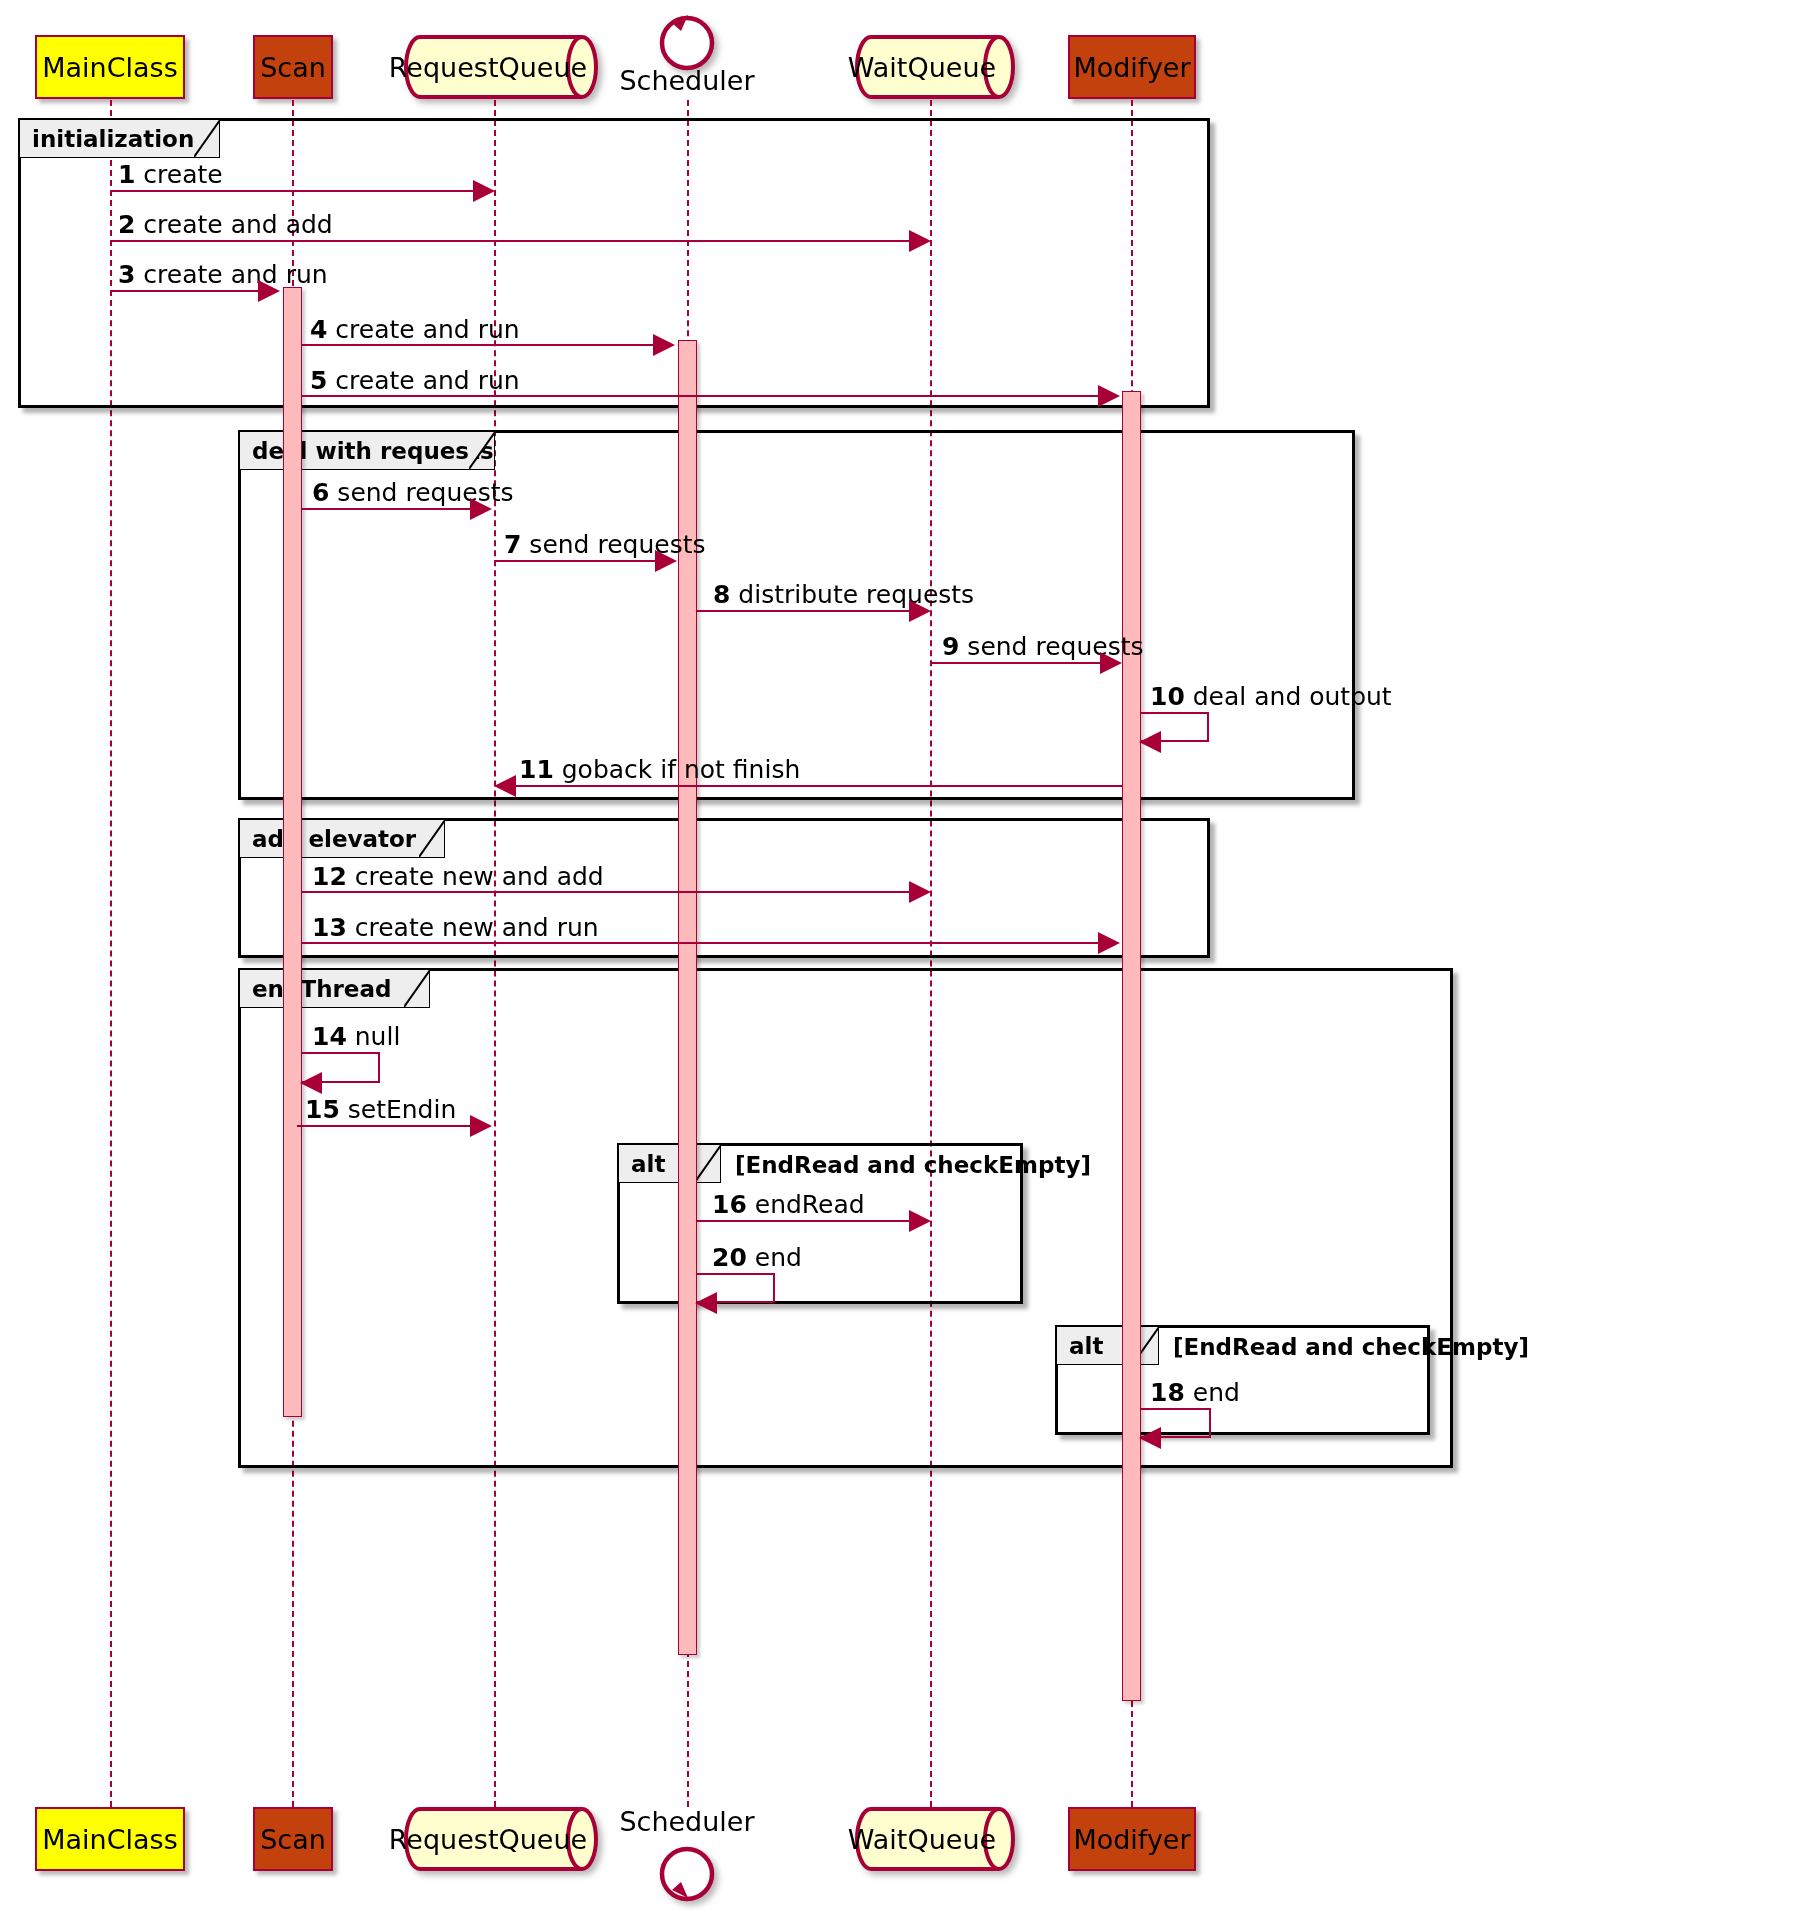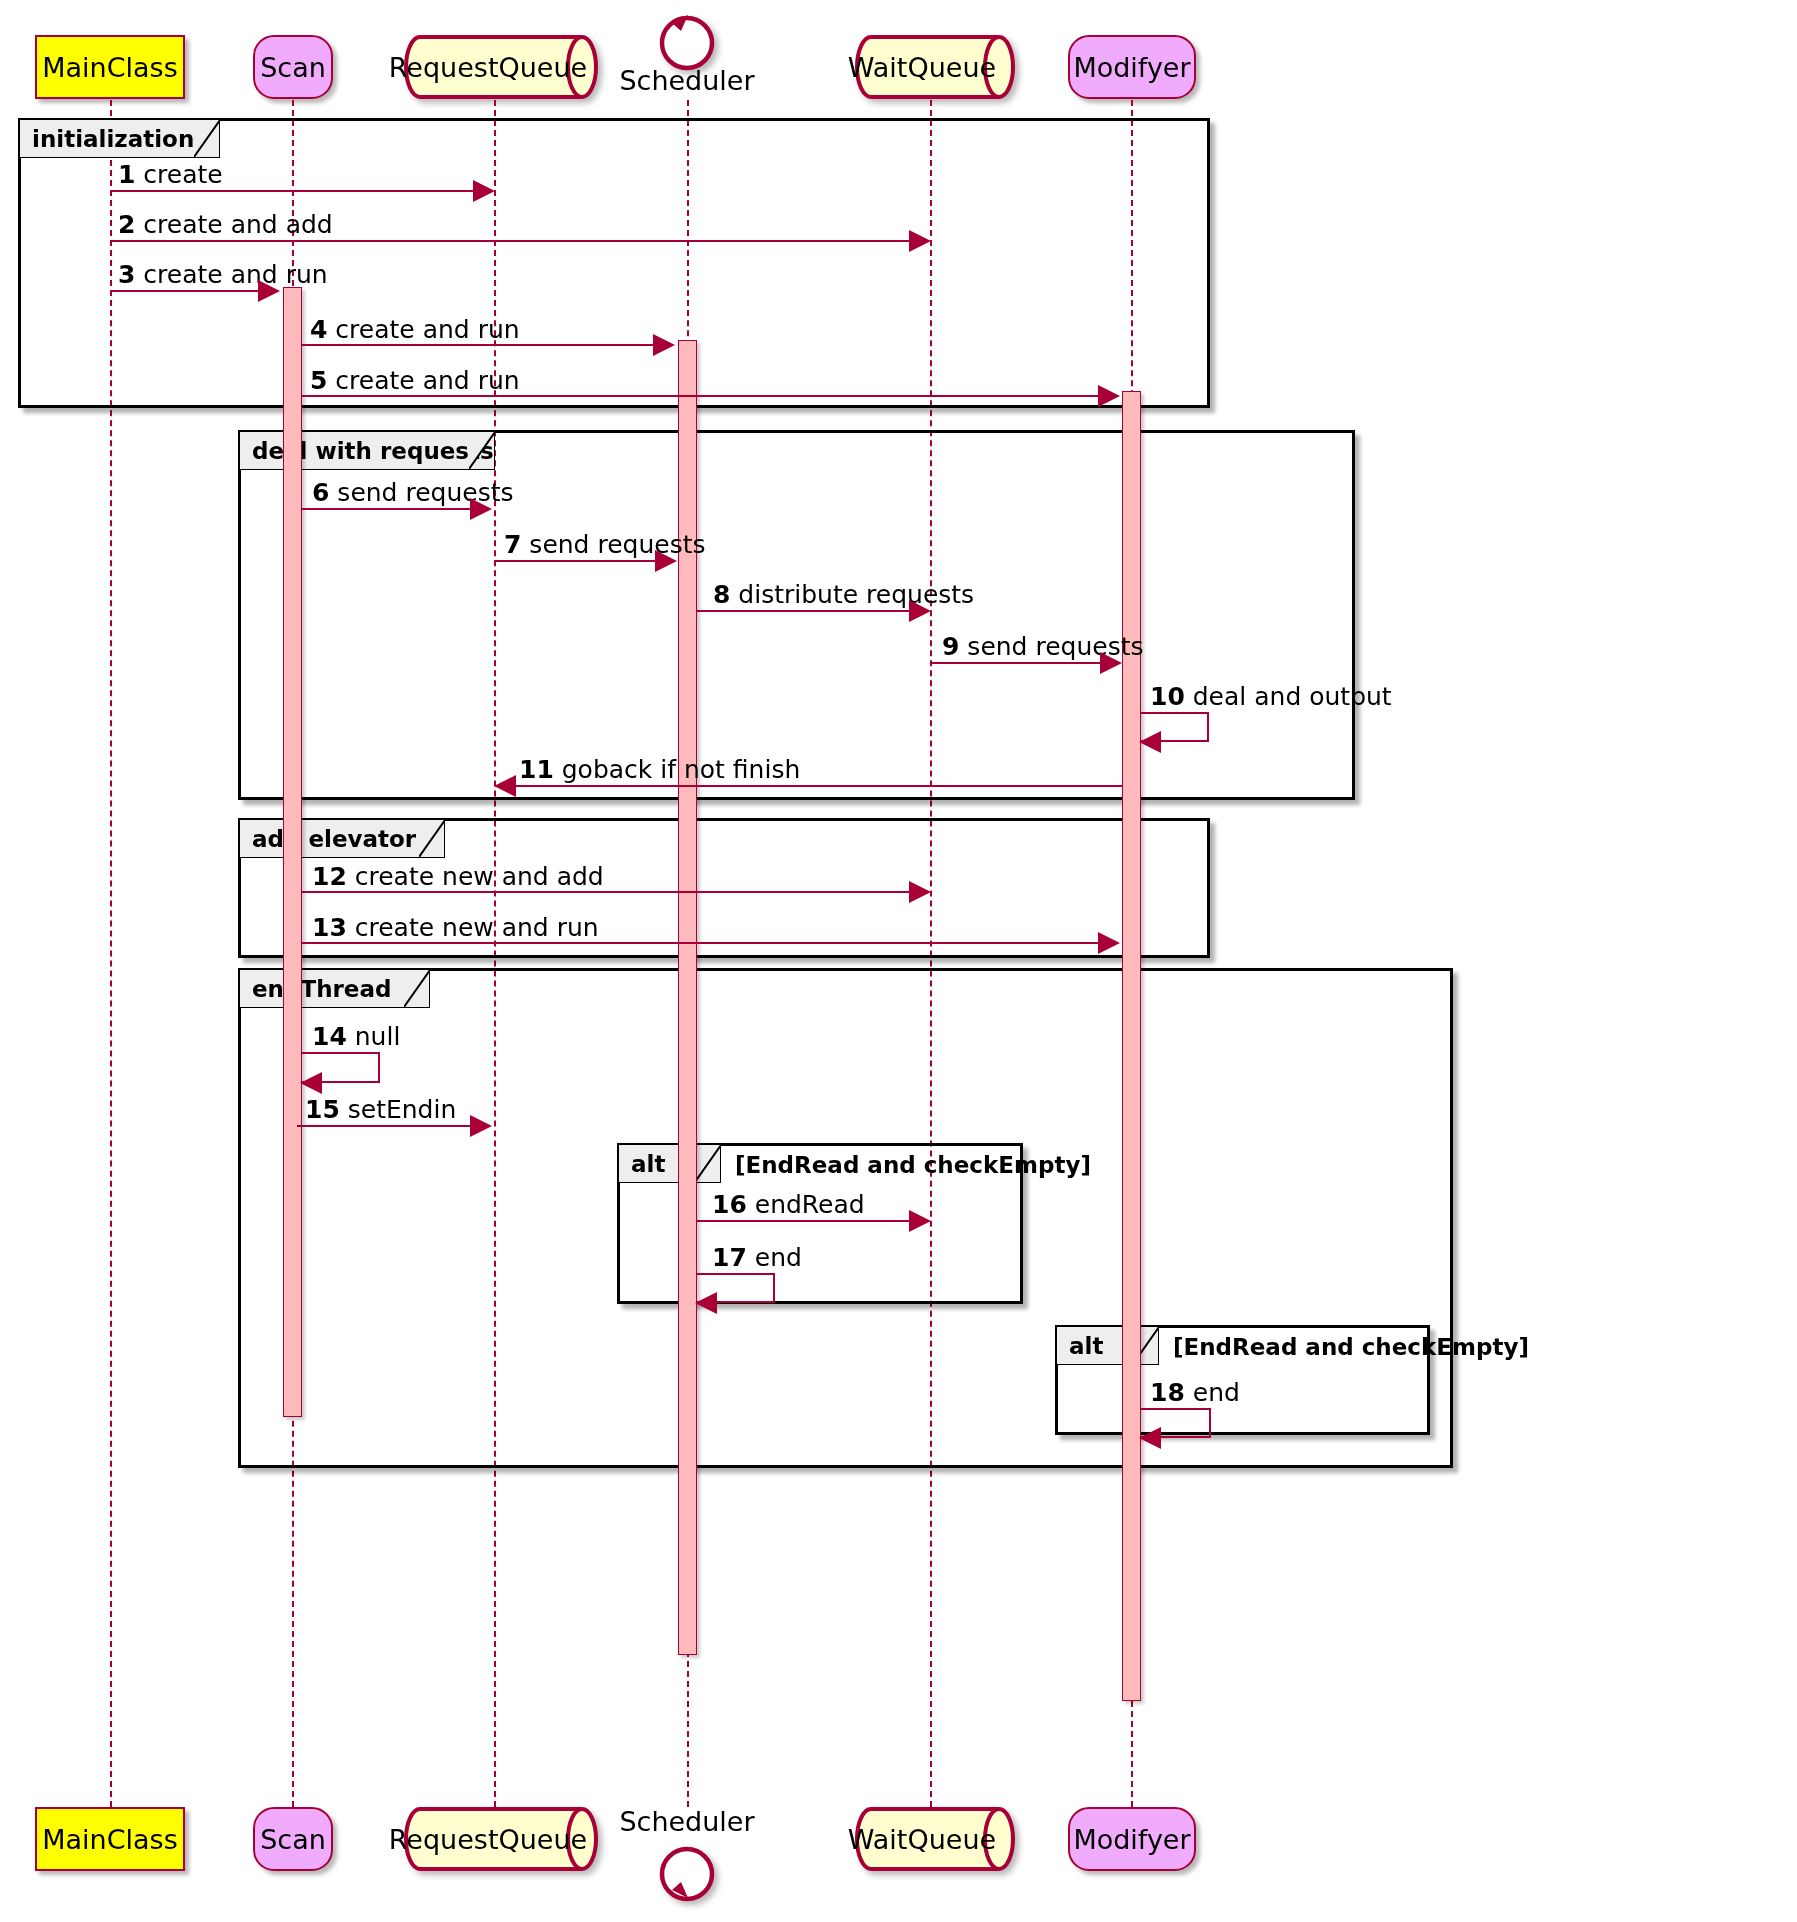--- a/index.html
+++ b/index.html
@@ -5,21 +5,21 @@
   html,body{margin:0;padding:0;background:#ffffff;}
   body{font-family:"DejaVu Sans",sans-serif;}
   #canvas{position:relative;width:1797px;height:1922px;background:#ffffff;overflow:hidden;}
 
   
   .pbox{position:absolute;box-sizing:border-box;border:2.5px solid #A80036;
         display:flex;align-items:center;justify-content:center;
         font-size:27px;color:#000;white-space:nowrap;
         box-shadow:4px 4px 4px rgba(0,0,0,.28);}
   .pbox.yellow{background:#FFFF00;}
-  .pbox.white{background:#f0abfc;border-radius:21px;}
+  .pbox.white{background:#c2410c;}
 
   
   .dbwrap{position:absolute;}
   .dbwrap svg{position:absolute;left:0;top:0;filter:drop-shadow(4px 4px 3px rgba(0,0,0,.28));}
   .dblabel{position:absolute;left:0;top:0;width:100%;height:100%;
            display:flex;align-items:center;justify-content:center;
            font-size:27px;color:#000;white-space:nowrap;padding-right:26px;box-sizing:border-box;}
 
   
   .ctrlwrap{position:absolute;}
@@ -275,21 +275,21 @@
   <div class="arrowR" style="left:470px;top:1115px;"></div>
 
   <div class="msglabel" style="left:712px;top:1190px;">
     <b>16</b>
     <span>endRead</span>
   </div>
   <div class="msgline" style="left:697px;top:1220px;width:216px;"></div>
   <div class="arrowR" style="left:909px;top:1210px;"></div>
 
   <div class="msglabel" style="left:712px;top:1243px;">
-    <b>17</b>
+    <b>20</b>
     <span>end</span>
   </div>
   <div class="selfmsg" style="left:697px;top:1273px;width:78px;height:30px;"></div>
   <div class="arrowL" style="left:695px;top:1292px;"></div>
 
   <div class="msglabel" style="left:1150px;top:1378px;">
     <b>18</b>
     <span>end</span>
   </div>
   <div class="selfmsg" style="left:1141px;top:1408px;width:70px;height:30px;"></div>

